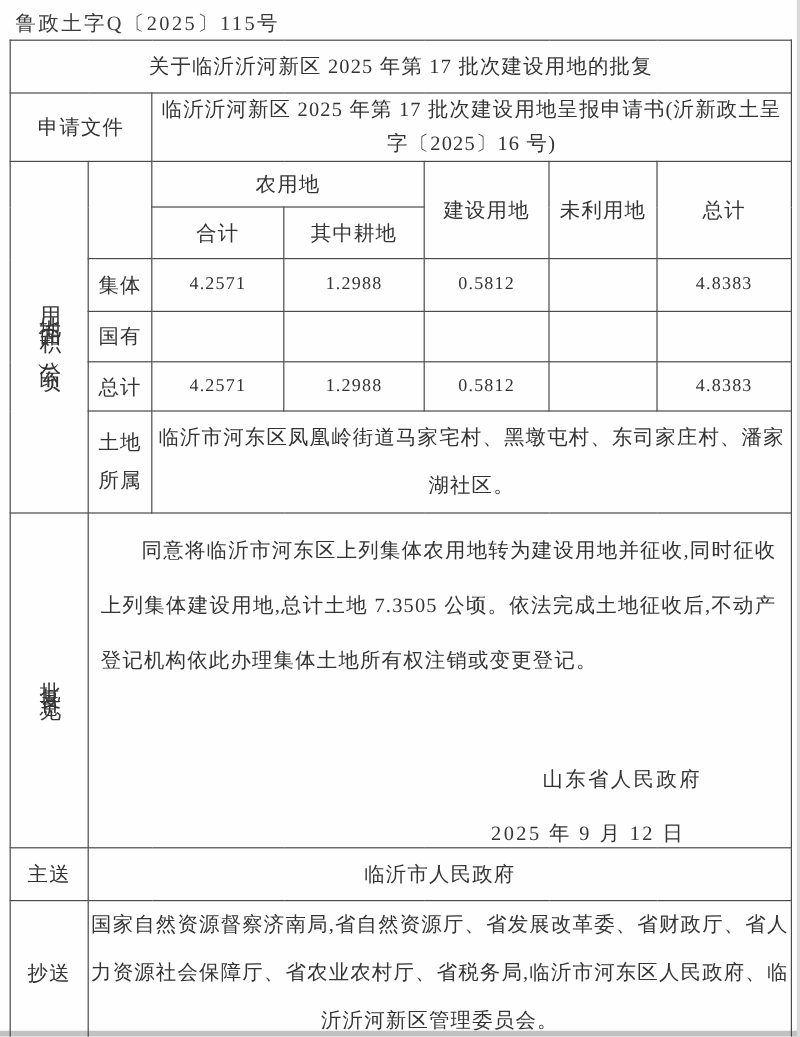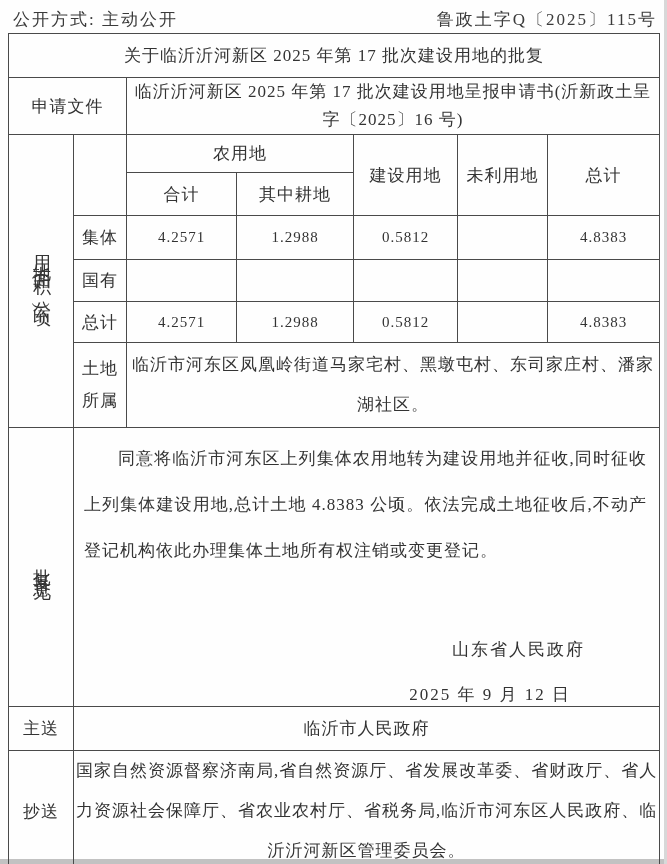--- a/index.html
+++ b/index.html
@@ -114,21 +114,20 @@
     text-align: justify;
     letter-spacing: 1px;
   }
 </style>
 </head>
 <body>
 
 <div class="page">
 
   <div class="topline">
-    <span>公开方式: 主动公开</span>
     <span>鲁政土字Q〔2025〕115号</span>
   </div>
 
   <table class="doc">
     <colgroup>
       <col style="width:65px">
       <col style="width:53px">
       <col style="width:110px">
       <col style="width:117px">
       <col style="width:104px">
@@ -192,21 +191,21 @@
     <tr class="r-own">
       <td class="own-label">土地所属</td>
       <td colspan="5" class="own-value">临沂市河东区凤凰岭街道马家宅村、黑墩屯村、东司家庄村、潘家湖社区。</td>
     </tr>
 
     <tr class="r-approve">
       <td class="vcell">
         <span class="vtext small-gap">批复意见</span>
       </td>
       <td colspan="6" class="approve-cell">
-        <p class="approve-text">同意将临沂市河东区上列集体农用地转为建设用地并征收,同时征收上列集体建设用地,总计土地 4.8383 公顷。依法完成土地征收后,不动产登记机构依此办理集体土地所有权注销或变更登记。</p>
+        <p class="approve-text">同意将临沂市河东区上列集体农用地转为建设用地并征收,同时征收上列集体建设用地,总计土地 7.3505 公顷。依法完成土地征收后,不动产登记机构依此办理集体土地所有权注销或变更登记。</p>
         <div class="sig-line">山东省人民政府</div>
         <div class="date-line">2025 年 9 月 12 日</div>
       </td>
     </tr>
 
     <tr class="r-main">
       <td>主送</td>
       <td colspan="6" class="main-value">临沂市人民政府</td>
     </tr>
 

